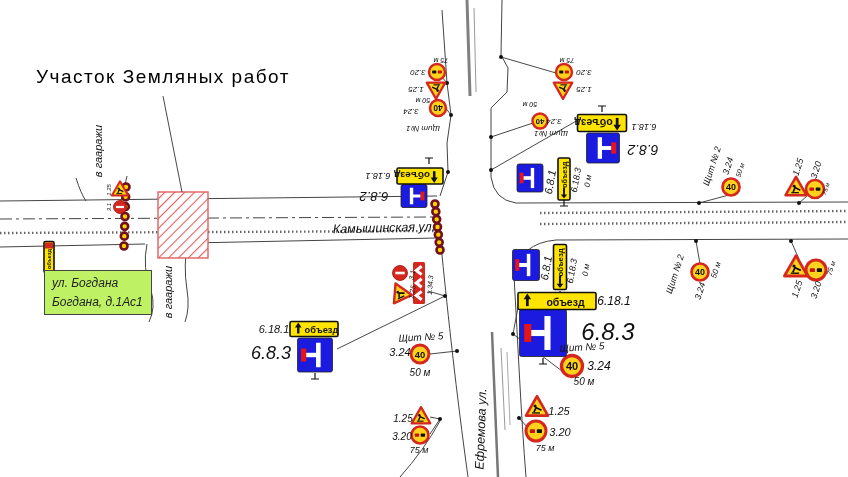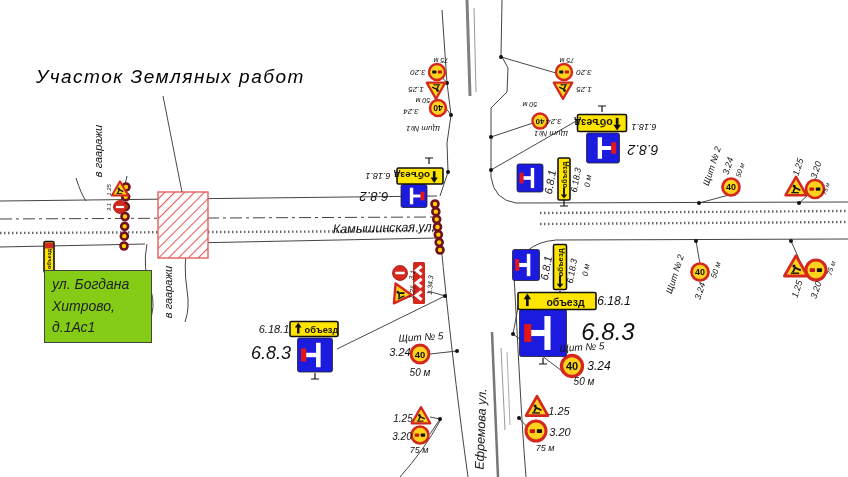--- a/index.html
+++ b/index.html
@@ -1,25 +1,25 @@
 <!DOCTYPE html>
 <html><head>
 <meta charset="utf-8">
 <style>
   html,body{margin:0;padding:0;background:#fff;}
   .stage{position:relative;width:848px;height:477px;background:#fff;overflow:hidden;
          font-family:"Liberation Sans",sans-serif;color:#111;}
   .stage svg{position:absolute;left:0;top:0;}
   .abs{position:absolute;white-space:nowrap;}
   .ctr{transform:translate(-50%,-50%);}
-  .title{font-size:19px;font-style:italic;letter-spacing:1.5px;color:#000;}
+  .title{font-size:19px;letter-spacing:1.5px;color:#000;}
   .street{font-style:italic;font-size:12.5px;color:#111;}
   .vtext{font-style:italic;font-size:11px;color:#111;}
-  .addr{position:absolute;border:1.2px solid #444;background:#84cc16;padding:3px 7px;
-        font-style:italic;font-size:14px;line-height:1.55;color:#222;}
+  .addr{position:absolute;border:1.2px solid #444;background:#bef264;padding:3px 7px;
+        font-style:italic;font-size:12px;line-height:1.55;color:#222;}
 </style>
 </head>
 <body>
 
 <div class="stage">
   <svg id="scheme" width="848" height="477" viewBox="0 0 848 477">
     <defs>
       <pattern id="hatch" width="7" height="7" patternUnits="userSpaceOnUse" patternTransform="rotate(45)">
         <rect width="7" height="7" fill="#ffffff"></rect>
         <line x1="0" y1="0" x2="0" y2="7" stroke="#e06060" stroke-width="2.2"></line>
@@ -358,16 +358,16 @@
   <div class="abs street ctr" style="left:384px;top:228px;transform:translate(-50%,-50%) rotate(-1.5deg);">Камышинская ул.</div>
 
   <div class="abs street ctr" style="left:481px;top:429px;transform:translate(-50%,-50%) rotate(-88deg);">Ефремова ул.</div>
 
   <div class="abs vtext ctr" style="left:98px;top:151px;transform:translate(-50%,-50%) rotate(-90deg);">в гааражи</div>
 
   <div class="abs vtext ctr" style="left:168px;top:292px;transform:translate(-50%,-50%) rotate(-90deg);">в гааражи</div>
 
   <div class="addr" style="left:44px;top:270px;width:92px;">
     <div>ул. Богдана</div>
-    <div>Хитрово, д.1Ас1</div>
+    <div>Богдана, д.1Ас1</div>
   </div>
 
 </div>
 
 </body></html>

